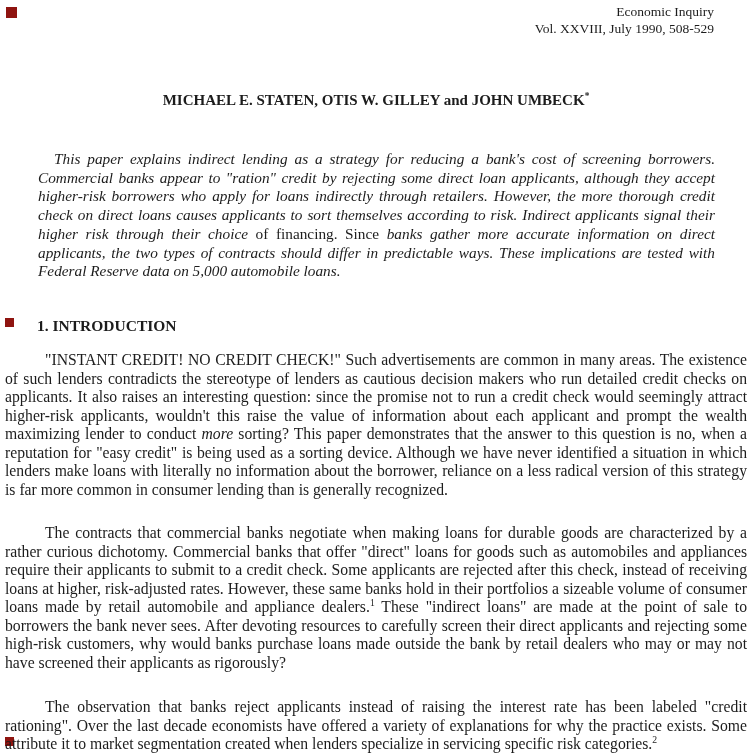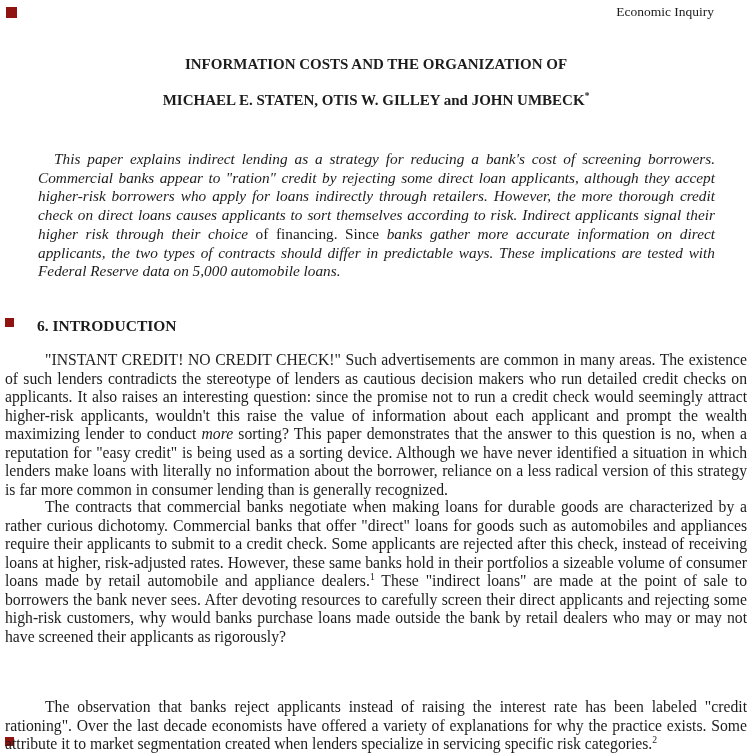--- a/index.html
+++ b/index.html
@@ -67,21 +67,21 @@
     position: absolute;
     left: 5px;
     width: 742px;
     font-size: 15.7px;
     line-height: 18.5px;
     text-align: justify;
     text-indent: 40px;
     margin: 0;
   }
   .p1 { top: 351px; }
-  .p2 { top: 498px; }
+  .p2 { top: 524px; }
   .p3 { top: 691px; margin-top: 7px; }
   sup {
     font-size: 0.62em;
     line-height: 0;
     vertical-align: super;
   }
   em { font-style: italic; }
   .red-marker {
     position: absolute;
     background: var(--marker-red, #8f1410);
@@ -94,29 +94,29 @@
 <body>
 
 <div class="page">
 
   <div class="red-marker marker-top"></div>
   <div class="red-marker marker-middle"></div>
   <div class="red-marker marker-bottom"></div>
 
   <div class="journal-header">
     <div>Economic Inquiry</div>
+    <div>Vol. XXVIII, July 1990, 508-529</div>
   </div>
 
   <div class="paper-title">
-    <div>INFORMATION COSTS AND THE ORGANIZATION OF</div>
   </div>
 
   <div class="authors-line"><span>MICHAEL E. STATEN, OTIS W. GILLEY and JOHN UMBECK</span><sup>*</sup></div>
 
   <div class="abstract"><em>This paper explains indirect lending as a strategy for reducing a bank's cost of screening borrowers. Commercial banks appear to "ration" credit by rejecting some direct loan applicants, although they accept higher-risk borrowers who apply for loans indirectly through retailers. However, the more thorough credit check on direct loans causes applicants to sort themselves according to risk. Indirect applicants signal their higher risk through their choice </em><span class="roman">of financing. Since </span><em>banks gather more accurate information on direct applicants, the two types of contracts should differ in predictable ways. These implications are tested with Federal Reserve data on 5,000 automobile loans.</em></div>
 
-  <div class="section-heading">6. INTRODUCTION</div>
+  <div class="section-heading">1. INTRODUCTION</div>
 
   <p class="body-paragraph p1"><span>"INSTANT CREDIT! NO CREDIT CHECK!" Such advertisements are common in many areas. The existence of such lenders contradicts the stereotype of lenders as cautious decision makers who run detailed credit checks on applicants. It also raises an interesting question: since the promise not to run a credit check would seemingly attract higher-risk applicants, wouldn't this raise the value of information about each applicant and prompt the wealth maximizing lender to conduct </span><em>more</em><span> sorting? This paper demonstrates that the answer to this question is no, when a reputation for "easy credit" is being used as a sorting device. Although we have never identified a situation in which lenders make loans with literally no information about the borrower, reliance on a less radical version of this strategy is far more common in consumer lending than is generally recognized.</span></p>
   <p class="body-paragraph p2"><span>The contracts that commercial banks negotiate when making loans for durable goods are characterized by a rather curious dichotomy. Commercial banks that offer "direct" loans for goods such as automobiles and appliances require their applicants to submit to a credit check. Some applicants are rejected after this check, instead of receiving loans at higher, risk-adjusted rates. However, these same banks hold in their portfolios a sizeable volume of consumer loans made by retail automobile and appliance dealers.</span><sup>1</sup><span> These "indirect loans" are made at the point of sale to borrowers the bank never sees. After devoting resources to carefully screen their direct applicants and rejecting some high-risk customers, why would banks purchase loans made outside the bank by retail dealers who may or may not have screened their applicants as rigorously?</span></p>
   <p class="body-paragraph p3"><span>The observation that banks reject applicants instead of raising the interest rate has been labeled "credit rationing". Over the last decade economists have offered a variety of explanations for why the practice exists. Some attribute it to market segmentation created when lenders specialize in servicing specific risk categories.</span><sup>2</sup></p>
 
 </div>
 
 </body></html>

